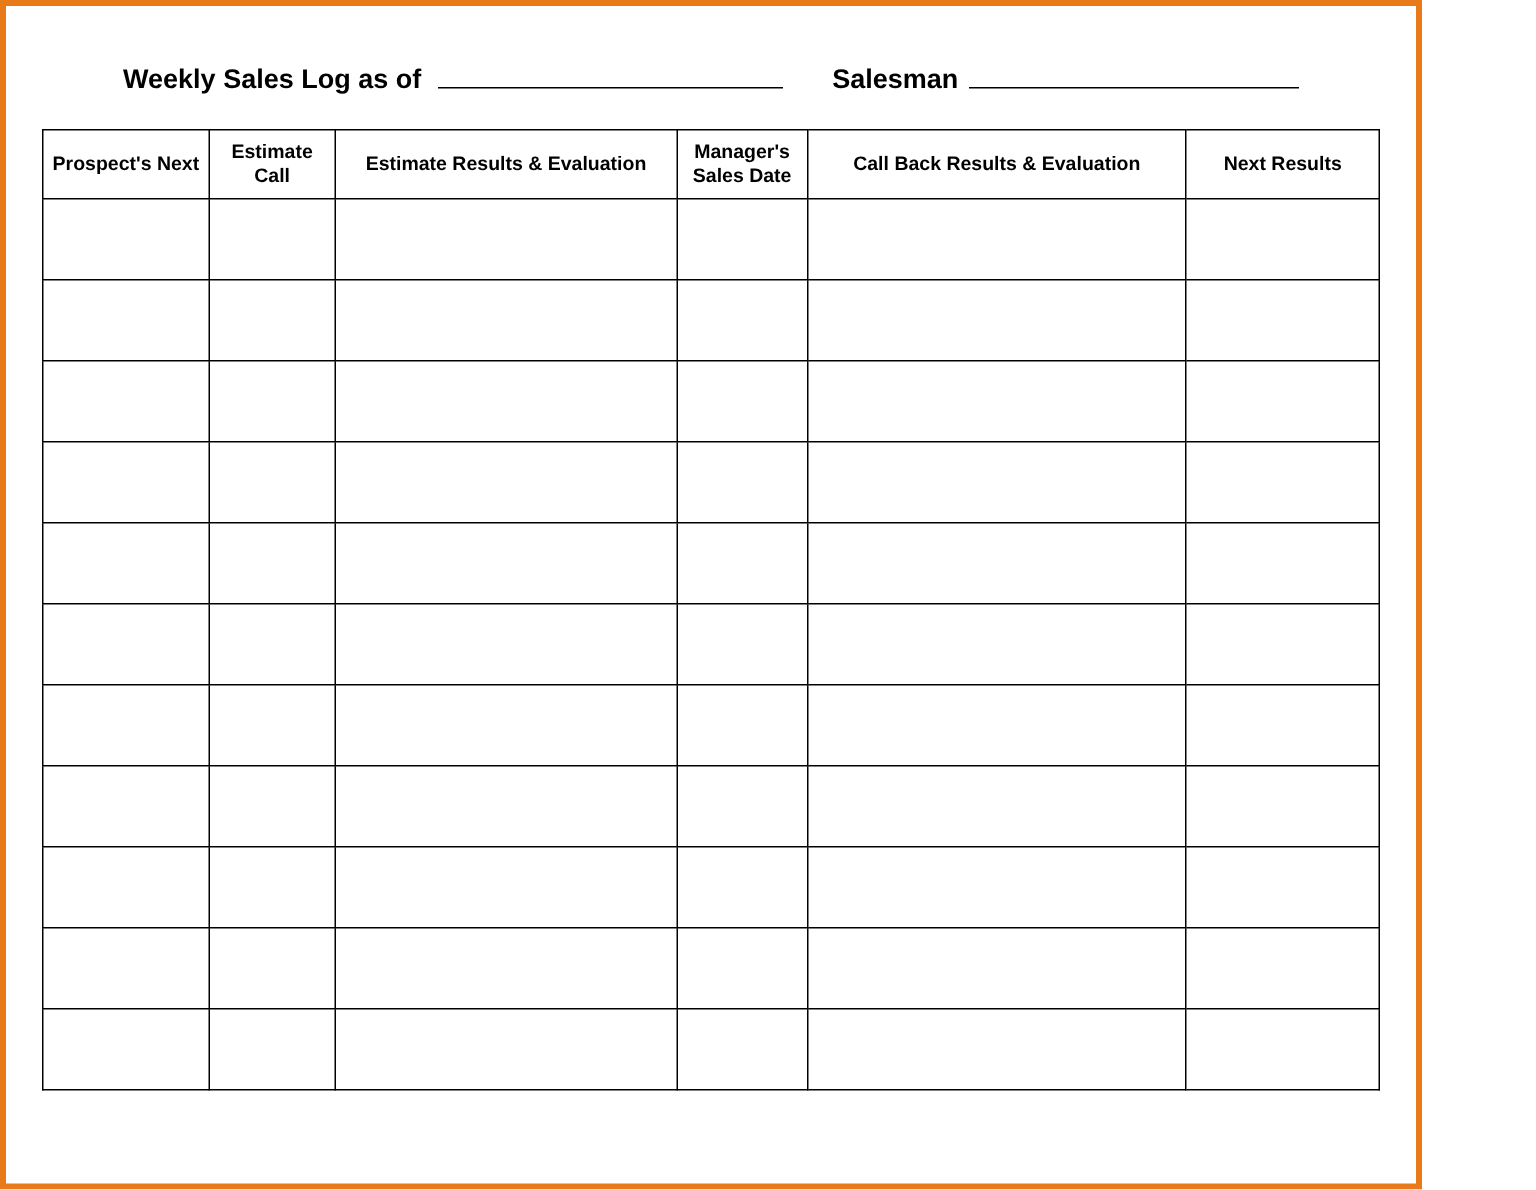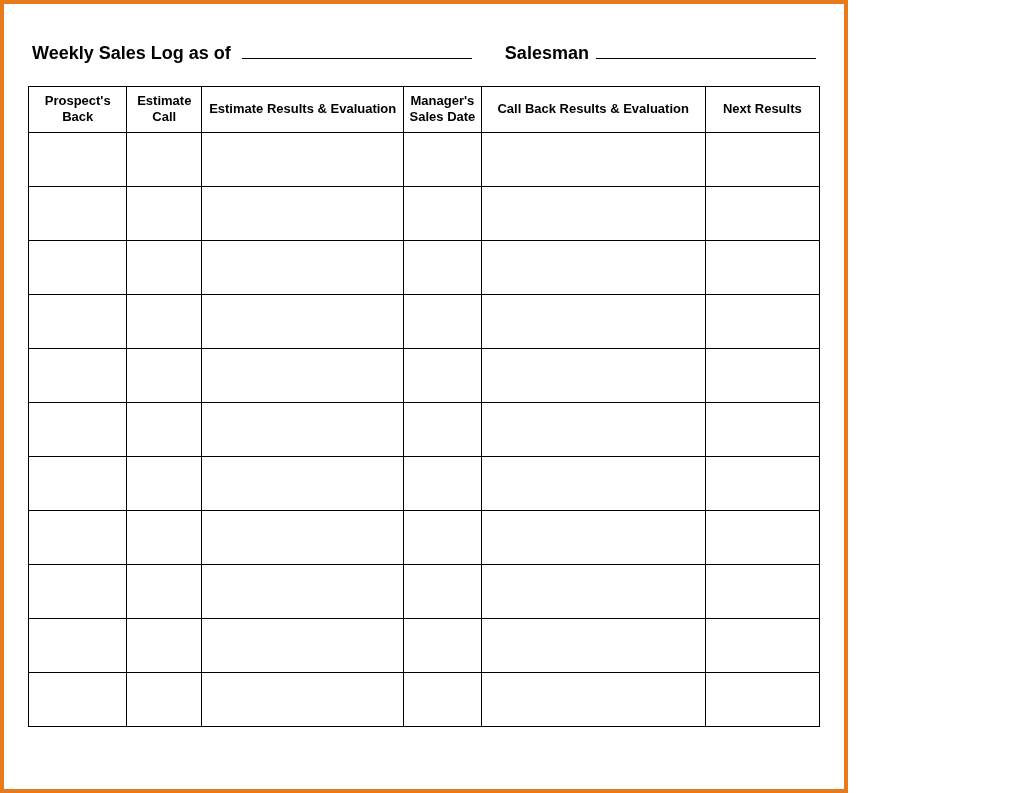--- a/index.html
+++ b/index.html
@@ -2,21 +2,21 @@
 <html><head>
 <meta charset="utf-8">
 <style>
   * { box-sizing: border-box; margin: 0; padding: 0; }
   html, body { width: 1024px; height: 793px; }
   body {
     font-family: Arial, Helvetica, sans-serif;
     background: #ffffff;
   }
   .frame {
-    width: 848px;
+    width: 948px;
     height: 793px;
     border: 4px solid #e87a1a;
     background: #ffffff;
     padding: 36px 24px 24px 24px;
   }
   .header-line {
     text-align: center;
     font-size: 18px;
     font-weight: bold;
     color: #000;
@@ -76,21 +76,21 @@
     <colgroup>
       <col class="c-prospect">
       <col class="c-estdate">
       <col class="c-estres">
       <col class="c-mgrcall">
       <col class="c-cbres">
       <col class="c-next">
     </colgroup>
     <thead>
       <tr>
-        <th>Prospect's Back</th>
+        <th>Prospect's Next</th>
         <th>Estimate Call</th>
         <th>Estimate Results &amp; Evaluation</th>
         <th>Manager's Sales Date</th>
         <th>Call Back Results &amp; Evaluation</th>
         <th>Next Results</th>
       </tr>
     </thead>
     <tbody id="sales-log-body">
     <tr>
           <td></td>

